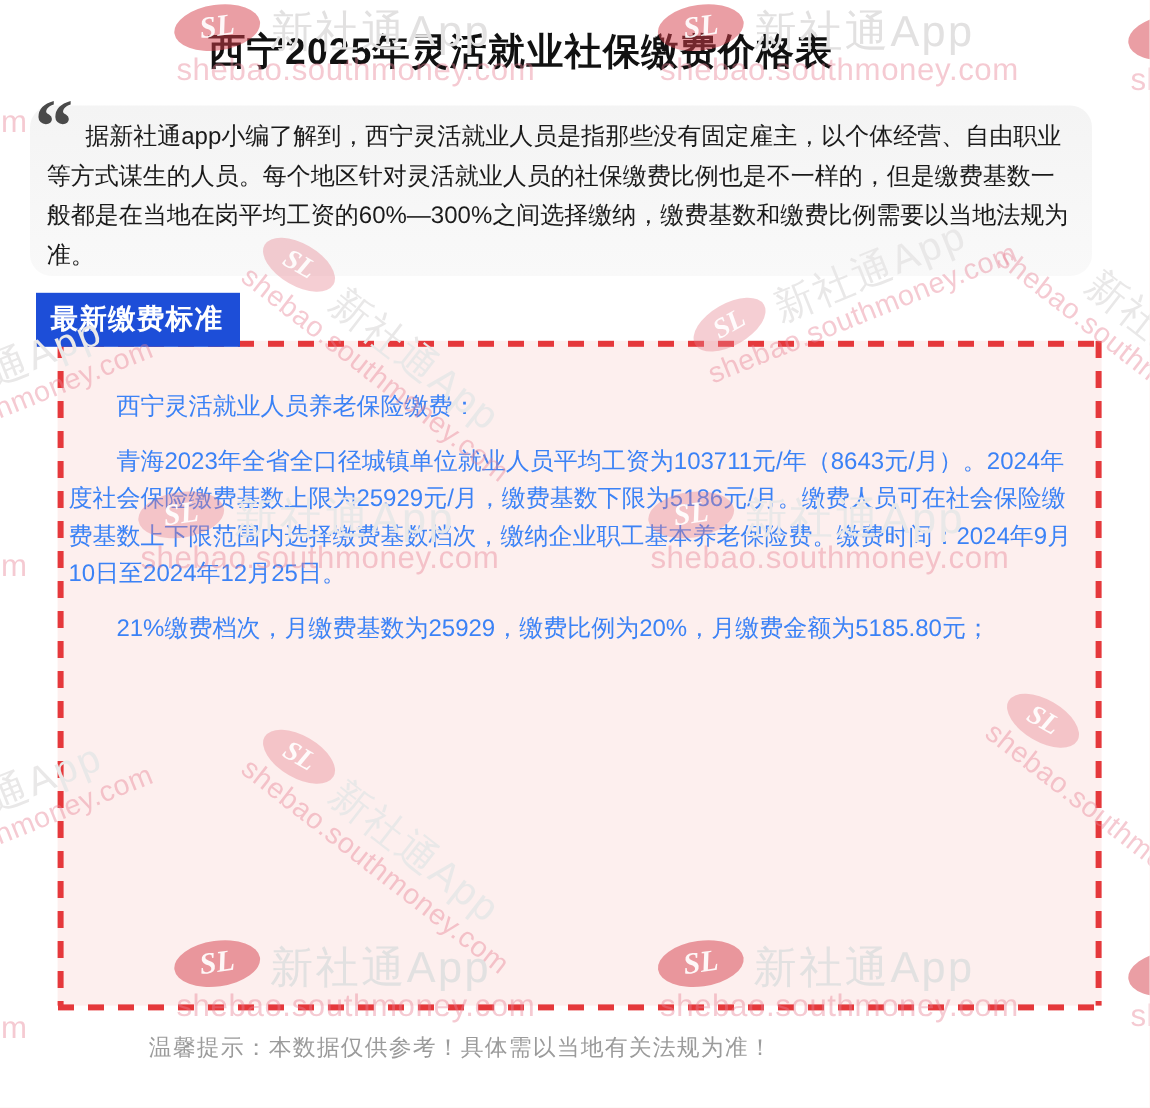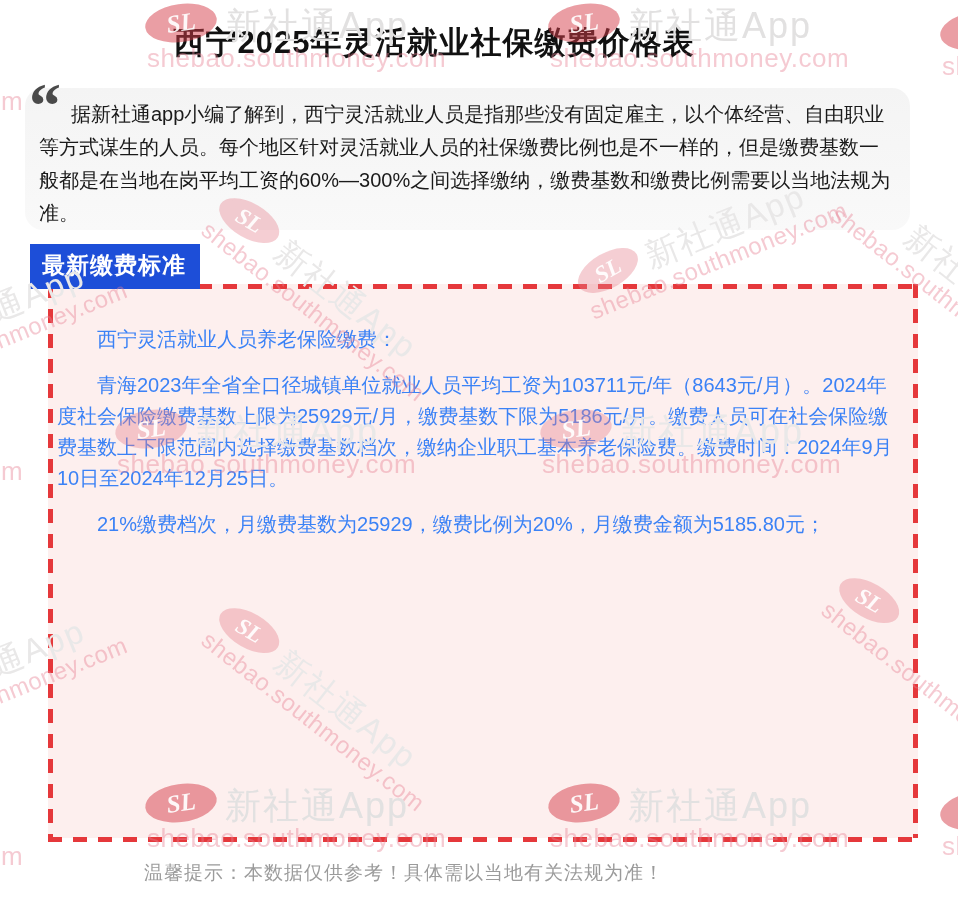--- a/index.html
+++ b/index.html
@@ -56,21 +56,21 @@
     position:absolute;left:48px;top:284px;width:870px;z-index:2;
     box-sizing:border-box;padding:40px 14px 0 9px;
   }
   .panel-content p{
     margin:0 0 15px 0;font-size:20px;line-height:31px;color:#3b82f6;
     text-indent:2em;
   }
   
   .footer-note{
     position:absolute;left:0;top:860px;width:768px;text-align:center;
-    font-size:19px;color:#9b9b9b;z-index:2;letter-spacing:1px;padding-left:20px;
+    font-size:19px;color:#9b9b9b;z-index:2;letter-spacing:1px;
   }
   
   .wm{position:absolute;width:330px;height:70px;pointer-events:none;z-index:6;}
   .wm-logo{
     position:absolute;left:0;top:2px;width:72px;height:38px;border-radius:50%;
     background:rgba(213,62,74,0.50);
     display:flex;align-items:center;justify-content:center;
     transform:rotate(-8deg);
   }
   .wm-logo i{

